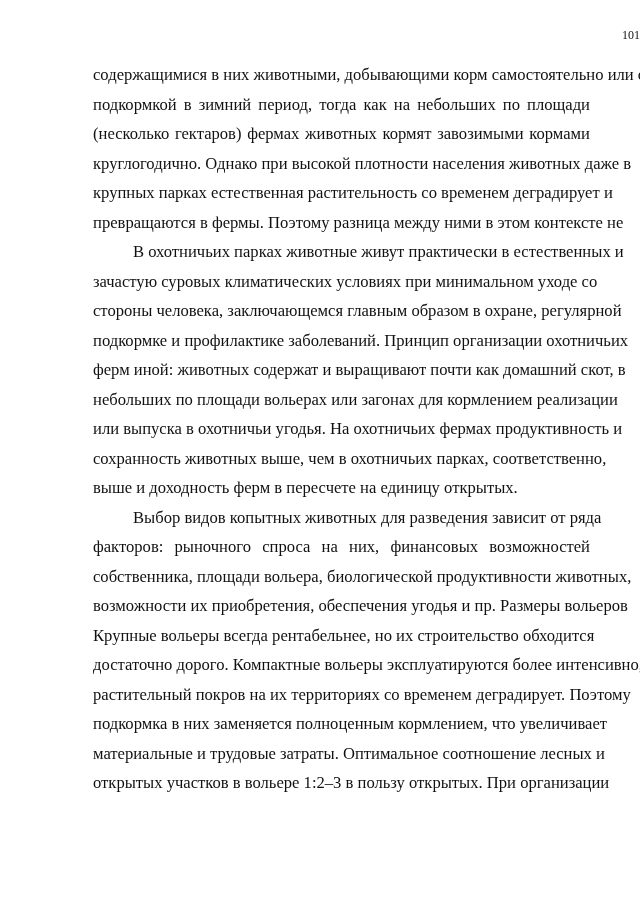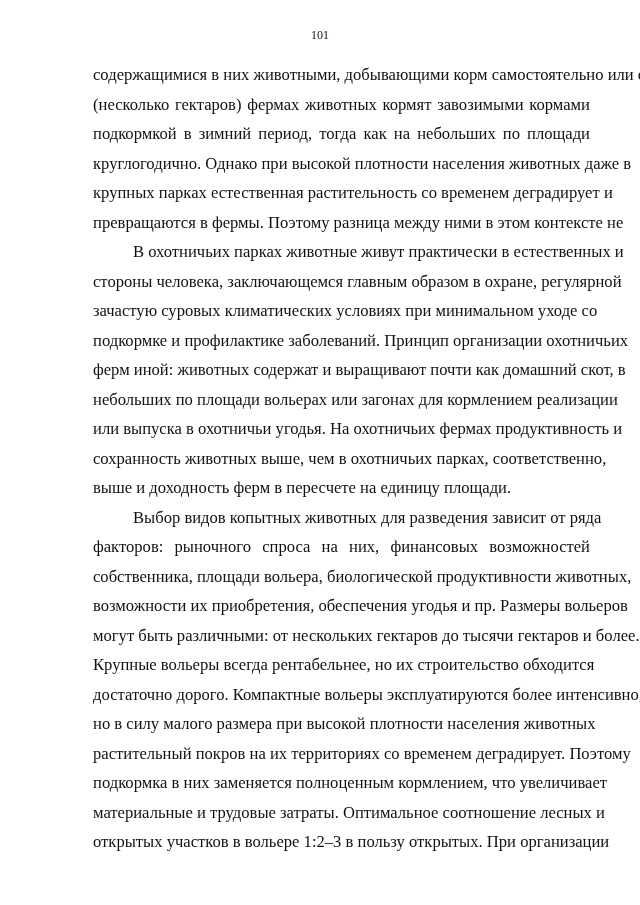--- a/index.html
+++ b/index.html
@@ -1,18 +1,18 @@
 <!DOCTYPE html>
 <html><head>
 <meta charset="utf-8">
 <style>
   html, body { margin: 0; padding: 0; background: #ffffff; }
   body { width: 640px; height: 905px; position: relative; overflow: hidden; }
   .page-number {
-    position: absolute; top: 28px; left: 0; width: 640px; text-align: center;
+    position: absolute; top: 28px; left: 0; width: 640px; text-align: right;
     font-family: "Liberation Serif", serif; font-size: 12px; color: #111;
   }
   .body-text {
     position: absolute; top: 60px; left: 93px; width: 497px;
     font-family: "Liberation Serif", serif; font-size: 16.6px; color: #111;
   }
   .line {
     height: 29.5px; line-height: 29.5px; white-space: nowrap;
     text-align: justify; text-align-last: justify; overflow: visible;
   }
@@ -21,48 +21,46 @@
 </style>
 </head>
 <body>
 
 <div>
   <div class="page-number">101</div>
 
   <div class="body-text">
     <div>
       <div class="line">содержащимися в них животными, добывающими корм самостоятельно или с</div>
+      <div class="line">подкормкой в зимний период, тогда как на небольших по площади</div>
       <div class="line">(несколько гектаров) фермах животных кормят завозимыми кормами</div>
-      <div class="line">подкормкой в зимний период, тогда как на небольших по площади</div>
       <div class="line">круглогодично. Однако при высокой плотности населения животных даже в</div>
       <div class="line">крупных парках естественная растительность со временем деградирует и</div>
       <div class="line">превращаются в фермы. Поэтому разница между ними в этом контексте не</div>
     </div>
 
     <div>
       <div class="line indent">В охотничьих парках животные живут практически в естественных и</div>
+      <div class="line">зачастую суровых климатических условиях при минимальном уходе со</div>
       <div class="line">стороны человека, заключающемся главным образом в охране, регулярной</div>
-      <div class="line">зачастую суровых климатических условиях при минимальном уходе со</div>
       <div class="line">подкормке и профилактике заболеваний. Принцип организации охотничьих</div>
       <div class="line">ферм иной: животных содержат и выращивают почти как домашний скот, в</div>
       <div class="line">небольших по площади вольерах или загонах для кормлением реализации</div>
       <div class="line">или выпуска в охотничьи угодья. На охотничьих фермах продуктивность и</div>
       <div class="line">сохранность животных выше, чем в охотничьих парках, соответственно,</div>
-      <div class="line last">выше и доходность ферм в пересчете на единицу площади.</div>
+      <div class="line last">выше и доходность ферм в пересчете на единицу открытых.</div>
     </div>
 
     <div>
       <div class="line indent">Выбор видов копытных животных для разведения зависит от ряда</div>
       <div class="line">факторов: рыночного спроса на них, финансовых возможностей</div>
       <div class="line">собственника, площади вольера, биологической продуктивности животных,</div>
       <div class="line">возможности их приобретения, обеспечения угодья и пр. Размеры вольеров</div>
-      <div class="line">могут быть различными: от нескольких гектаров до тысячи гектаров и более.</div>
       <div class="line">Крупные вольеры всегда рентабельнее, но их строительство обходится</div>
       <div class="line">достаточно дорого. Компактные вольеры эксплуатируются более интенсивно,</div>
-      <div class="line">но в силу малого размера при высокой плотности населения животных</div>
       <div class="line">растительный покров на их территориях со временем деградирует. Поэтому</div>
       <div class="line">подкормка в них заменяется полноценным кормлением, что увеличивает</div>
       <div class="line">материальные и трудовые затраты. Оптимальное соотношение лесных и</div>
       <div class="line">открытых участков в вольере 1:2–3 в пользу открытых. При организации</div>
 
     </div>
   </div>
 </div>
 
 </body></html>

